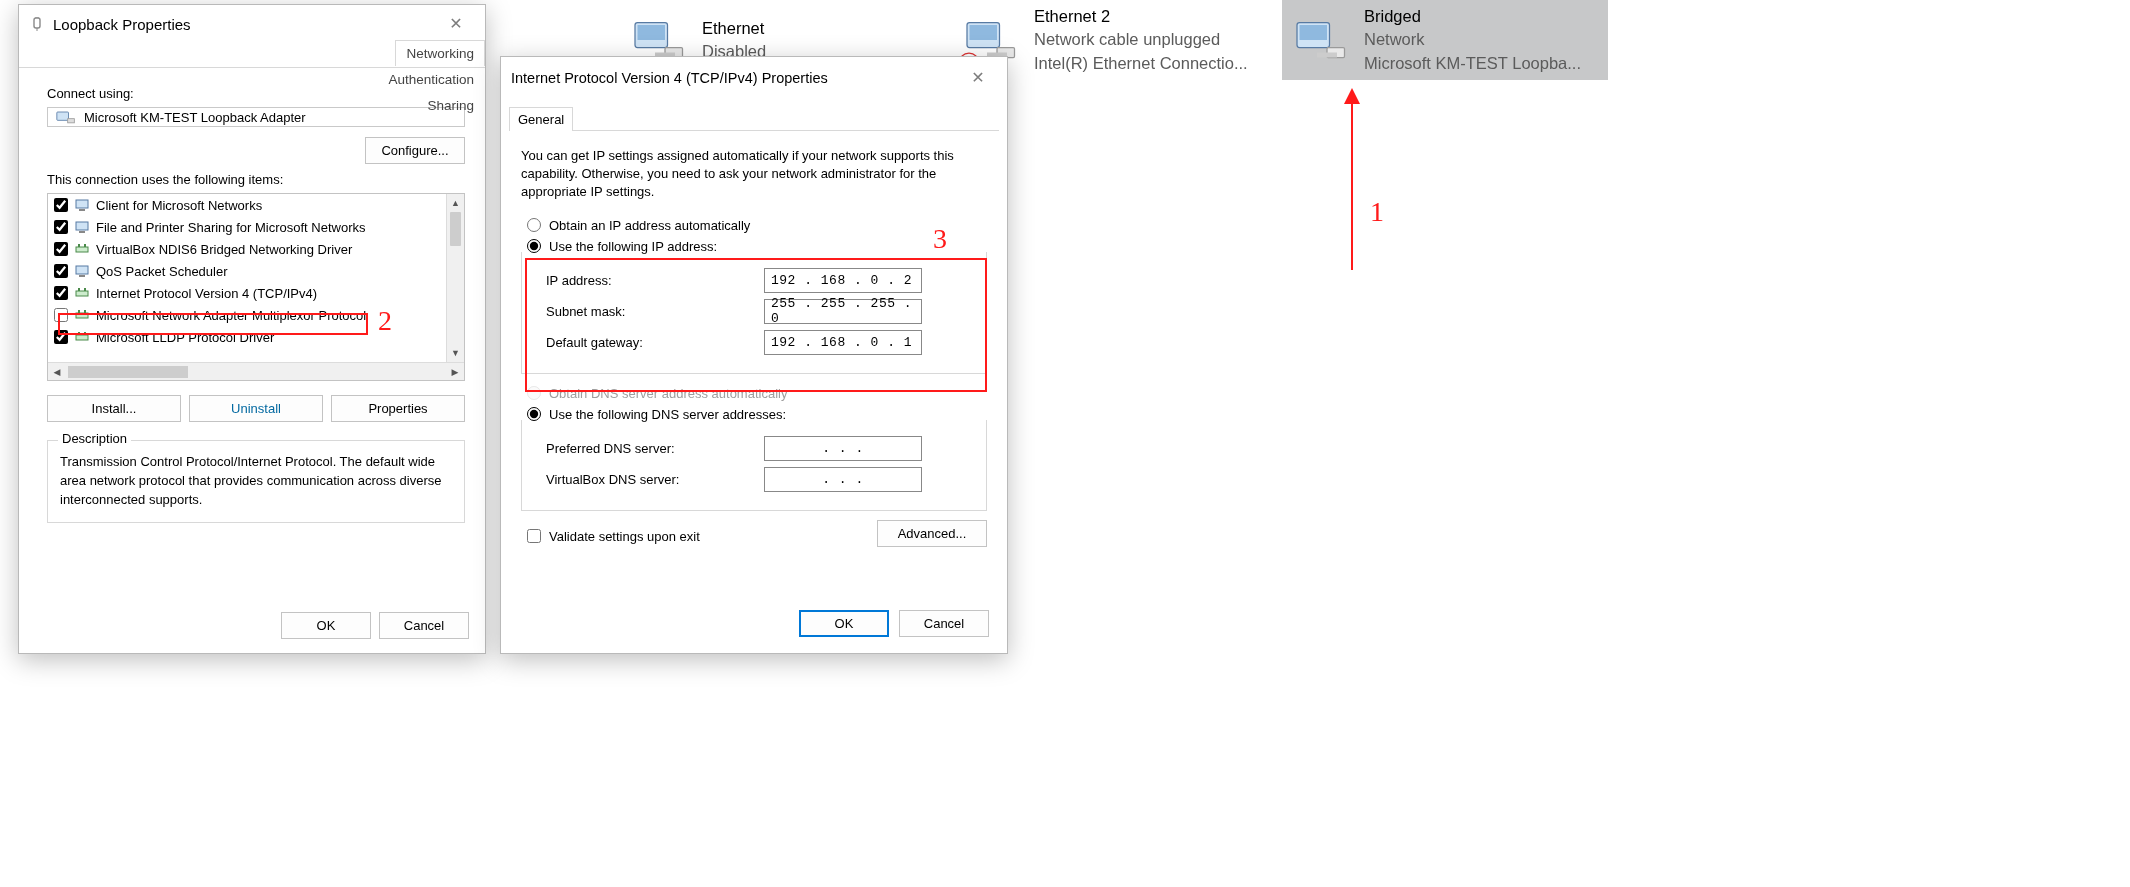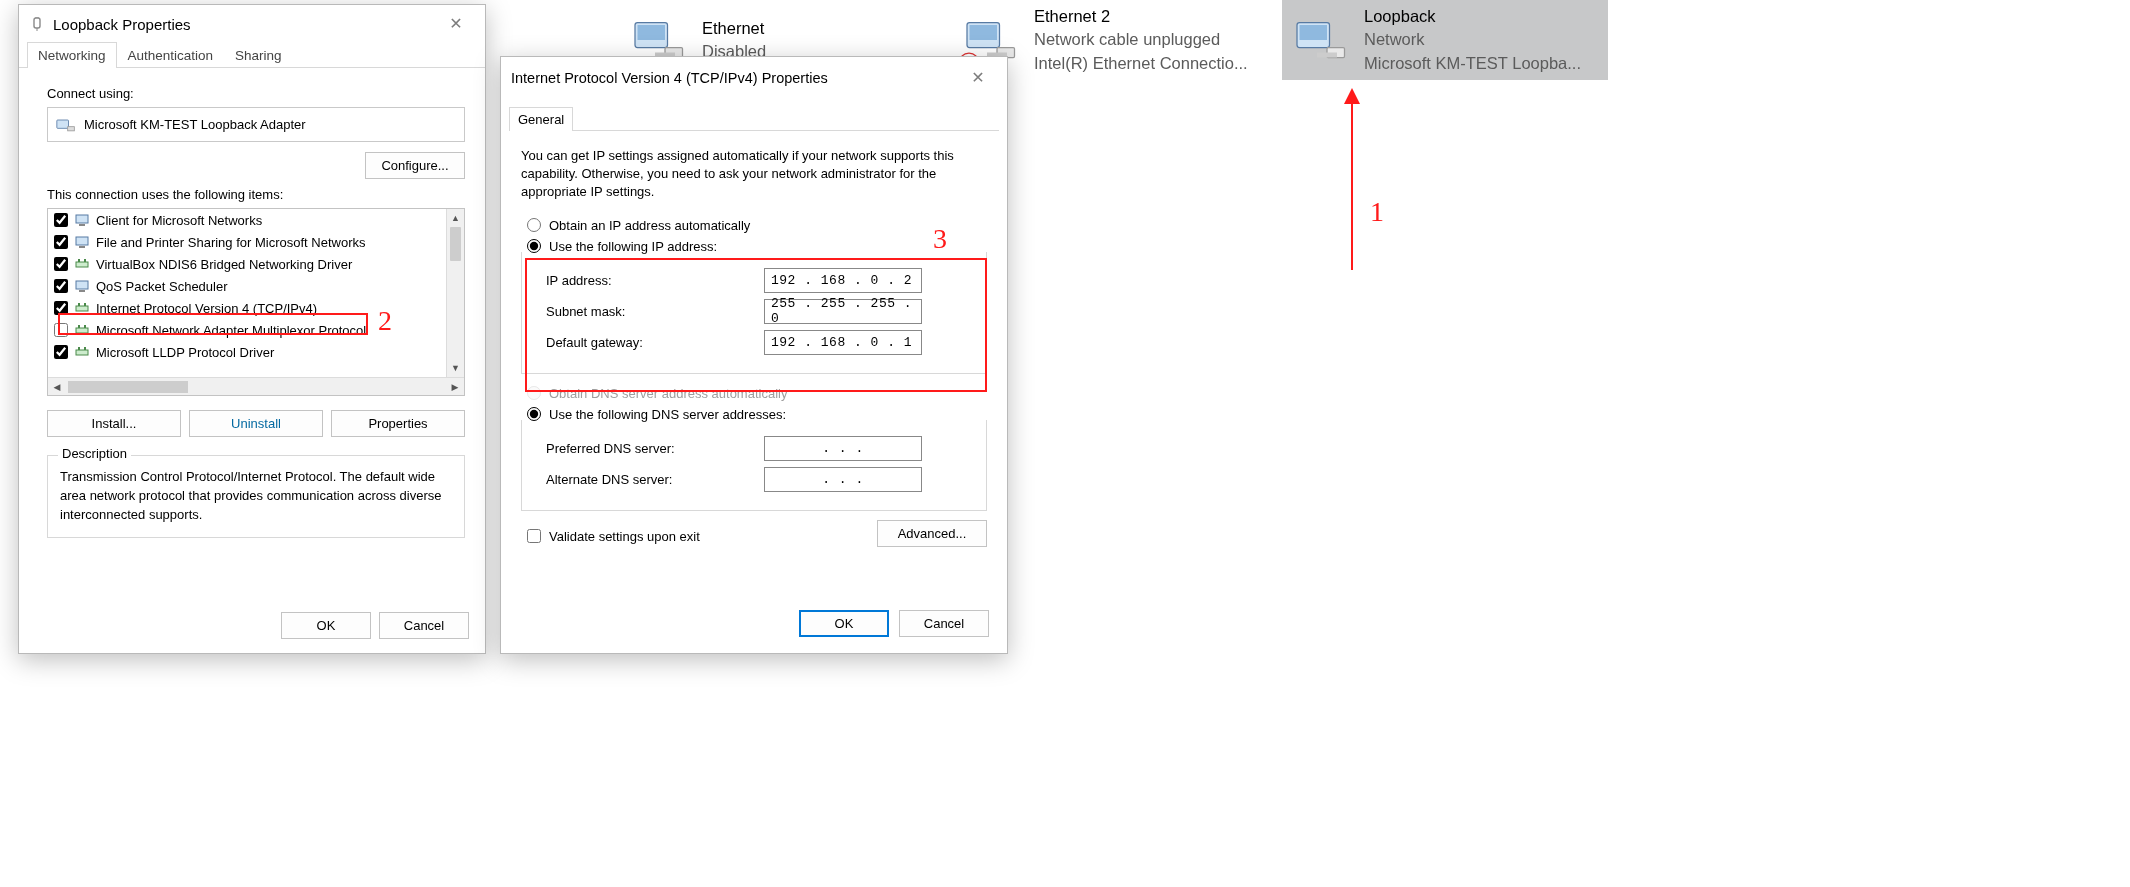--- a/index.html
+++ b/index.html
@@ -14,26 +14,26 @@
   .adapter .info { display:flex; flex-direction:column; gap:2px; font-size:16.5px; line-height:1.3; }
   .adapter .info .line2 { color:#5b5b5b; }
   .adapter .info .line3 { color:#5b5b5b; }
 
   
   .win1 { position:absolute; left:18px; top:4px; width:468px; height:650px; background:#fff; border:1px solid #b9b9b9; box-shadow:0 6px 24px rgba(0,0,0,.25); }
   .title-bar { display:flex; align-items:center; height:38px; padding:0 6px 0 10px; }
   .title-icon { width:16px; height:16px; margin-right:8px; color:#888; }
   .title-text { flex:1; font-size:15px; color:#000; }
   .close-btn { width:46px; height:30px; text-align:center; color:#7d7d7d; font-size:16px; line-height:30px; }
-  .tabstrip { display:flex; align-items:flex-end; height:29px; position:relative; margin-top:-4px; border-bottom:1px solid #d8d8d8;}
+  .tabstrip { display:flex; align-items:flex-end; height:29px; position:relative; margin-top:-4px; border-bottom:1px solid #d8d8d8;flex-direction:column;}
   .tabstrip .tab { padding:5px 10px; font-size:13.5px; color:#444; border:1px solid transparent; border-bottom:none; position:relative; top:1px; background:transparent;}
   .tabstrip .tab.active { background:#fff; border-color:#d8d8d8; }
   .pane1 { padding:18px 20px 0 28px; }
   .label { font-size:13px; margin-bottom:6px; }
-  .adapter-box { border:1px solid #c9c9c9; background:#fff; height:35px; display:flex; align-items:center; padding:0 8px; font-size:13px; }
+  .adapter-box { border:1px solid #c9c9c9; background:#fff; height:20px; display:flex; align-items:center; padding:0 8px; font-size:13px; }
   .adapter-box .mini-nic { width:20px; height:16px; margin-right:8px; }
   .btn { background:#fdfdfd; border:1px solid #c3c3c3; height:27px; font-size:13px; color:#000; display:inline-flex; align-items:center; justify-content:center; padding:0 12px; min-width:100px;}
   .btn.disabled { color:#0369a1; }
   .btn.default { border:1px solid #0078d7; box-shadow:inset 0 0 0 1px #0078d7; }
   .row-right { display:flex; justify-content:flex-end; margin-top:10px; }
   .listbox-wrap { position:relative; border:1px solid #c3c3c3; }
   .listbox { height:168px; overflow:hidden; background:#fff; }
   .li { display:flex; align-items:center; height:22px; padding-left:6px; gap:6px; font-size:13px; white-space:nowrap;}
   .li input[type=checkbox] { width:14px; height:14px; accent-color:#000; margin:0; }
   .li .proto-icon { width:16px; height:16px; }
@@ -131,21 +131,21 @@
   <div class="adapter selected" style="left:1282px; top:0; width:326px;">
     <div class="nic-icon">
       <svg viewBox="0 0 48 48">
           <rect x="4" y="10" width="26" height="20" rx="2" fill="#cfe3f5" stroke="#577aa3"></rect>
           <rect x="6" y="12" width="22" height="12" fill="#8fb9df"></rect>
           <rect x="28" y="30" width="14" height="8" rx="1" fill="#e9e9e9" stroke="#9a9a9a"></rect>
           <rect x="20" y="34" width="16" height="4" fill="#ccc"></rect>
         </svg>
     </div>
     <div class="info">
-      <div>Loopback</div>
+      <div>Bridged</div>
       <div class="line2">Network</div>
       <div class="line3">Microsoft KM-TEST Loopba...</div>
     </div>
   </div>
 
   <div class="anno1-head" style="left:1344px; top:88px;"></div>
   <div class="anno1-line" style="left:1351px; top:100px; height:170px;"></div>
   <div class="anno-num" style="left:1370px; top:196px;">1</div>
 
   <div class="win1">
@@ -326,21 +326,21 @@
         <label class="radio-line" style="margin-bottom:2px;">
           <input type="radio" name="dnsmode" checked="" style="">
           <span>Use the following DNS server addresses:</span>
         </label>
         <div class="inner-border-left" style="border-top:none;">
           <div class="field-row">
             <div class="flabel">Preferred DNS server:</div>
             <div class="ipbox empty">.          .          .</div>
           </div>
           <div class="field-row">
-            <div class="flabel">Alternate DNS server:</div>
+            <div class="flabel">VirtualBox DNS server:</div>
             <div class="ipbox empty">.          .          .</div>
           </div>
         </div>
       </div>
 
       <label class="chk-line">
         <input type="checkbox" style="">
         <span>Validate settings upon exit</span>
       </label>
       <div class="adv-row">

